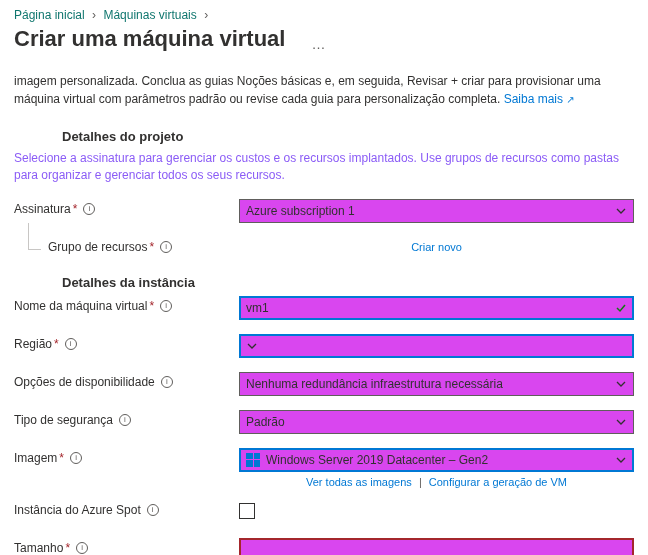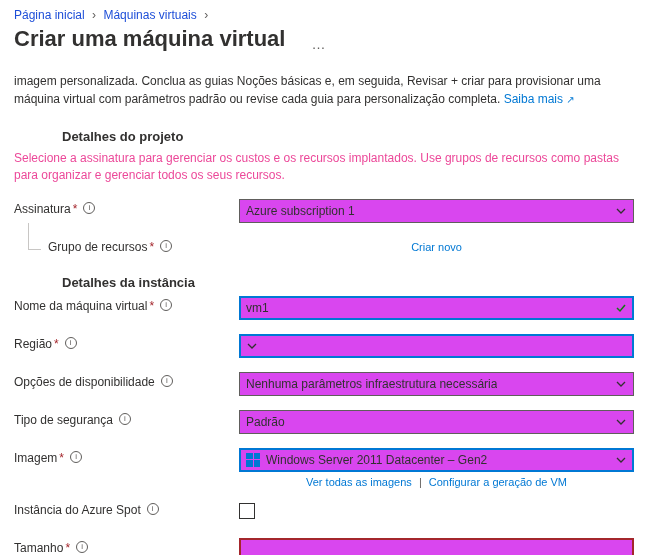--- a/index.html
+++ b/index.html
@@ -5,32 +5,32 @@
   * { box-sizing: border-box; margin: 0; padding: 0; }
   body {
     font-family: "Segoe UI", -apple-system, sans-serif;
     font-size: 13px;
     color: #323130;
     background: #fff;
     width: 648px;
     padding: 8px 14px;
   }
   .breadcrumb { font-size: 12px; color: #605e5c; margin-bottom: 4px; }
-  .breadcrumb a { color: #1d4ed8; text-decoration: none; cursor: pointer; }
+  .breadcrumb a { color: #0f766e; text-decoration: none; cursor: pointer; }
   .breadcrumb .sep { color: #605e5c; margin: 0 4px; }
   h1 { font-size: 22px; font-weight: 600; margin-bottom: 10px; }
   .h1-row { display:flex; align-items:center; gap:26px;}
   .ellipsis { color:#605e5c; font-size:14px; cursor:pointer;}
   .intro { font-size: 12px; color: #323130; line-height: 1.5; margin: 10px 0 21px; }
   .intro a { color: #0078d4; text-decoration: none; cursor: pointer; }
   .ext-icon { font-size: 10px; }
   h2.section { font-size: 13px; font-weight: 600; margin: 6px 0 6px; padding-left: 48px; }
-  .section-desc { font-size: 12px; color: #ec4899; margin-bottom: 14px; line-height: 1.45; }
+  .section-desc { font-size: 12px; color: #8b5cf6; margin-bottom: 14px; line-height: 1.45; }
   .form-row { display: flex; align-items: flex-start; margin-bottom: 12px; min-height: 26px; }
-  .label-col { width: 225px; display: flex; align-items: flex-start; font-size: 12px; color: #323130; padding-top: 3px; }
+  .label-col { width: 225px; display: flex; align-items: center; font-size: 12px; color: #323130; padding-top: 3px; }
   .label-col.indent { padding-left: 34px; position: relative;}
   .label-col.indent::before{
     content:""; position:absolute; left:14px; top:-14px; width:12px; height:26px;
     border-left:1px solid #c8c6c4; border-bottom:1px solid #c8c6c4;
   }
   .req { color: #a4262c; margin-left: 2px; }
   .info-icon {
     display: inline-flex; align-items: center; justify-content: center;
     width: 12px; height: 12px; border: 1px solid #605e5c; border-radius: 50%;
     font-size: 8px; color: #605e5c; margin-left: 6px; line-height: 1; cursor: default;
@@ -147,21 +147,21 @@
   </div>
 </div>
 
 <div class="form-row">
   <div class="label-col">
     <span>Opções de disponibilidade</span>
     <span class="info-icon">i</span>
   </div>
   <div class="field-col">
     <div class="dropdown">
-      <span class="dd-content">Nenhuma parâmetros infraestrutura necessária</span>
+      <span class="dd-content">Nenhuma redundância infraestrutura necessária</span>
       <svg class="chev" viewBox="0 0 12 12">
           <path d="M2 4l4 4 4-4" fill="none" stroke="#323130" stroke-width="1.3"></path>
         </svg>
     </div>
   </div>
 </div>
 
 <div class="form-row">
   <div class="label-col">
     <span>Tipo de segurança</span>
@@ -185,21 +185,21 @@
   </div>
   <div class="field-col">
     <div class="dropdown active">
       <span class="dd-content">
         <span class="win-icon">
             <span></span>
             <span></span>
             <span></span>
             <span></span>
           </span>
-        <span>Windows Server 2011 Datacenter – Gen2</span>
+        <span>Windows Server 2019 Datacenter – Gen2</span>
       </span>
       <svg class="chev" viewBox="0 0 12 12">
           <path d="M2 4l4 4 4-4" fill="none" stroke="#323130" stroke-width="1.3"></path>
         </svg>
     </div>
     <div class="sublinks">
       <a>Ver todas as imagens</a>
       <span class="pipe">|</span>
       <a>Configurar a geração de VM</a>
     </div>

